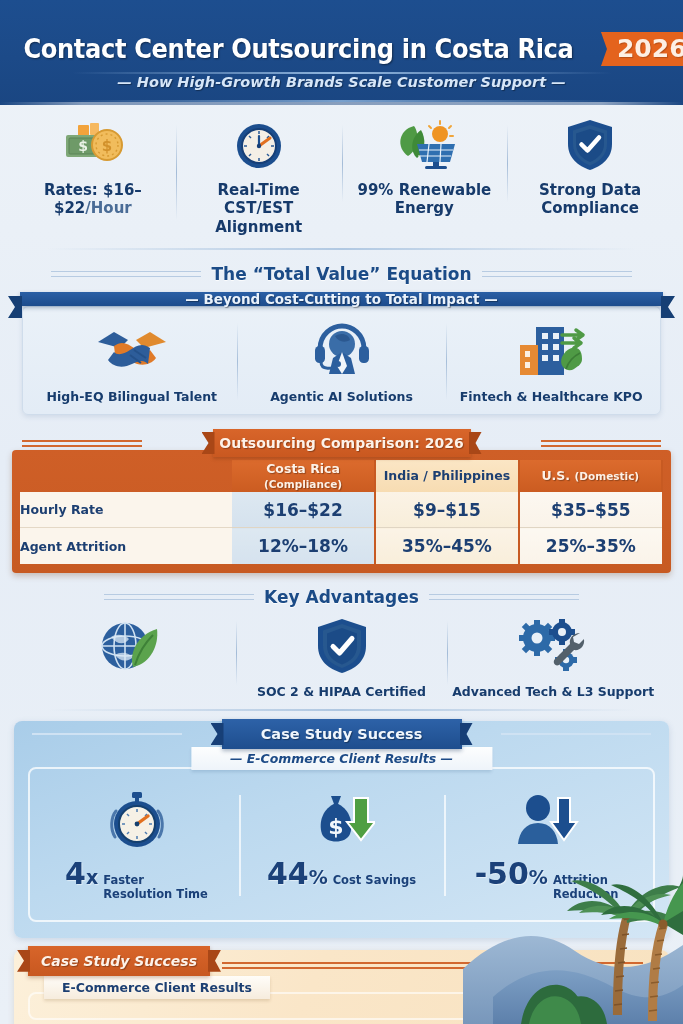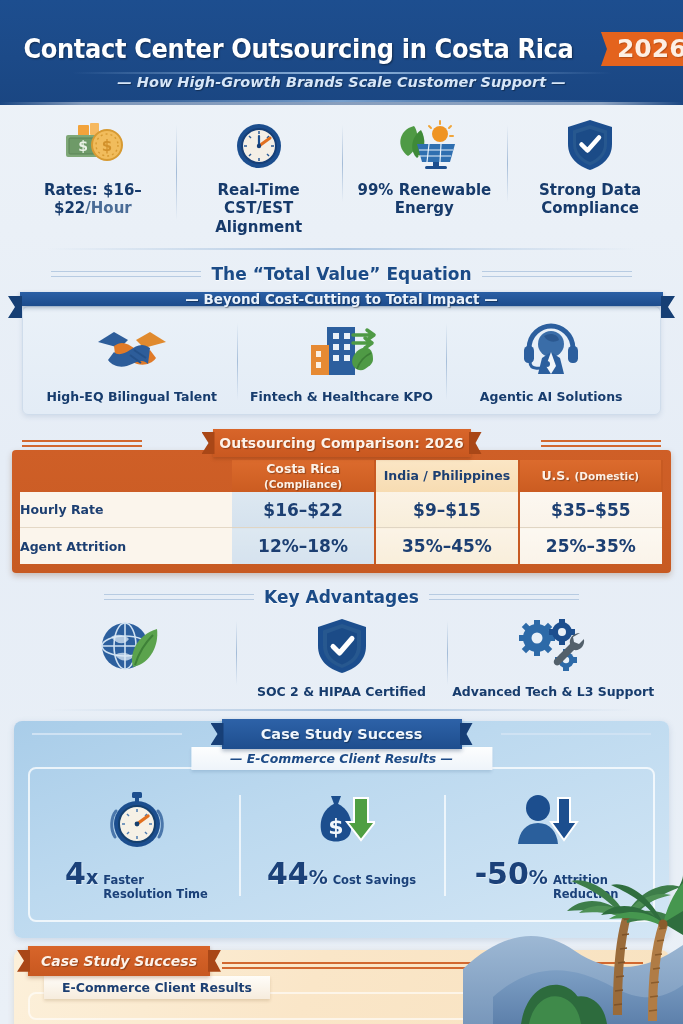--- a/index.html
+++ b/index.html
@@ -437,20 +437,37 @@
             <path d="M56 24 C48 18 42 22 36 26 C30 30 24 32 20 28 L14 36 C20 44 30 44 38 40 C46 36 50 36 54 40 Z" fill="#2d5d9a"></path>
             <path d="M40 26 L52 34" stroke="#24518a" stroke-width="2"></path>
             <path d="M36 31 L47 39" stroke="#24518a" stroke-width="2"></path>
           </svg>
         </div>
         <div class="value-label">High-EQ Bilingual Talent</div>
       </div>
 
       <div class="value-cell">
         <div class="value-ico">
+          <svg width="62" height="58" viewBox="0 0 62 58">
+            <path d="M9 27 C9 12 21 4 31 4 C41 4 53 12 53 27" stroke="#2c5f9e" stroke-width="5" fill="none"></path>
+            <rect x="4" y="24" width="10" height="17" rx="4.5" fill="#2c5f9e"></rect>
+            <rect x="48" y="24" width="10" height="17" rx="4.5" fill="#2c5f9e"></rect>
+            <circle cx="31" cy="22" r="13" fill="#3a6da8"></circle>
+            <path d="M24 14 C27 20 34 21 39 18 C38 12 30 10 24 14Z" fill="#2b5890"></path>
+            <path d="M31 30 L22 36 L18 52 H44 L40 36 Z" fill="#2c5f9e"></path>
+            <path d="M31 30 L26 44 L31 52 L36 44 Z" fill="#f2f6fa"></path>
+            <path d="M10 40 C10 48 22 48 26 42" stroke="#2c5f9e" stroke-width="3" fill="none"></path>
+            <circle cx="27" cy="42" r="3" fill="#2c5f9e"></circle>
+          </svg>
+        </div>
+        <div class="value-label">Agentic AI Solutions</div>
+      </div>
+
+      <div class="value-cell">
+        <div class="value-ico">
           <svg width="82" height="56" viewBox="0 0 82 56">
             <rect x="26" y="4" width="28" height="48" fill="#2c5f9e"></rect>
             <rect x="10" y="22" width="18" height="30" fill="#e68a33"></rect>
             <g fill="#e9f1f8">
               <rect x="32" y="10" width="6" height="6"></rect>
                 <rect x="43" y="10" width="6" height="6"></rect>
               <rect x="32" y="21" width="6" height="6"></rect>
                 <rect x="43" y="21" width="6" height="6"></rect>
               <rect x="32" y="32" width="6" height="6"></rect>
                 <rect x="43" y="32" width="6" height="6"></rect>
@@ -459,37 +476,20 @@
               <rect x="15" y="28" width="5" height="6"></rect>
                 <rect x="15" y="39" width="5" height="6"></rect>
             </g>
             <path d="M72 36 C72 20 58 22 52 34 C48 44 58 50 64 46 C70 42 72 40 72 36Z" fill="#4f9a45"></path>
             <path d="M70 30 C62 34 58 40 56 46" stroke="#3c7d36" stroke-width="1.6" fill="none"></path>
             <path d="M52 12 H72 M66 7 L73 12 L66 17" stroke="#4f9a45" stroke-width="3.5" fill="none" stroke-linecap="round" stroke-linejoin="round"></path>
             <path d="M52 20 H70 M64 15 L71 20 L64 25" stroke="#4f9a45" stroke-width="3.5" fill="none" stroke-linecap="round" stroke-linejoin="round"></path>
           </svg>
         </div>
         <div class="value-label">Fintech &amp; Healthcare KPO</div>
-      </div>
-
-      <div class="value-cell">
-        <div class="value-ico">
-          <svg width="62" height="58" viewBox="0 0 62 58">
-            <path d="M9 27 C9 12 21 4 31 4 C41 4 53 12 53 27" stroke="#2c5f9e" stroke-width="5" fill="none"></path>
-            <rect x="4" y="24" width="10" height="17" rx="4.5" fill="#2c5f9e"></rect>
-            <rect x="48" y="24" width="10" height="17" rx="4.5" fill="#2c5f9e"></rect>
-            <circle cx="31" cy="22" r="13" fill="#3a6da8"></circle>
-            <path d="M24 14 C27 20 34 21 39 18 C38 12 30 10 24 14Z" fill="#2b5890"></path>
-            <path d="M31 30 L22 36 L18 52 H44 L40 36 Z" fill="#2c5f9e"></path>
-            <path d="M31 30 L26 44 L31 52 L36 44 Z" fill="#f2f6fa"></path>
-            <path d="M10 40 C10 48 22 48 26 42" stroke="#2c5f9e" stroke-width="3" fill="none"></path>
-            <circle cx="27" cy="42" r="3" fill="#2c5f9e"></circle>
-          </svg>
-        </div>
-        <div class="value-label">Agentic AI Solutions</div>
       </div>
 
     </div>
   </div>
 
   <div class="table-block">
     <div class="ribbon-side l"></div>
     <div class="ribbon-side r"></div>
     <div class="ribbon-orange">
       <span>Outsourcing Comparison: 2026</span>

